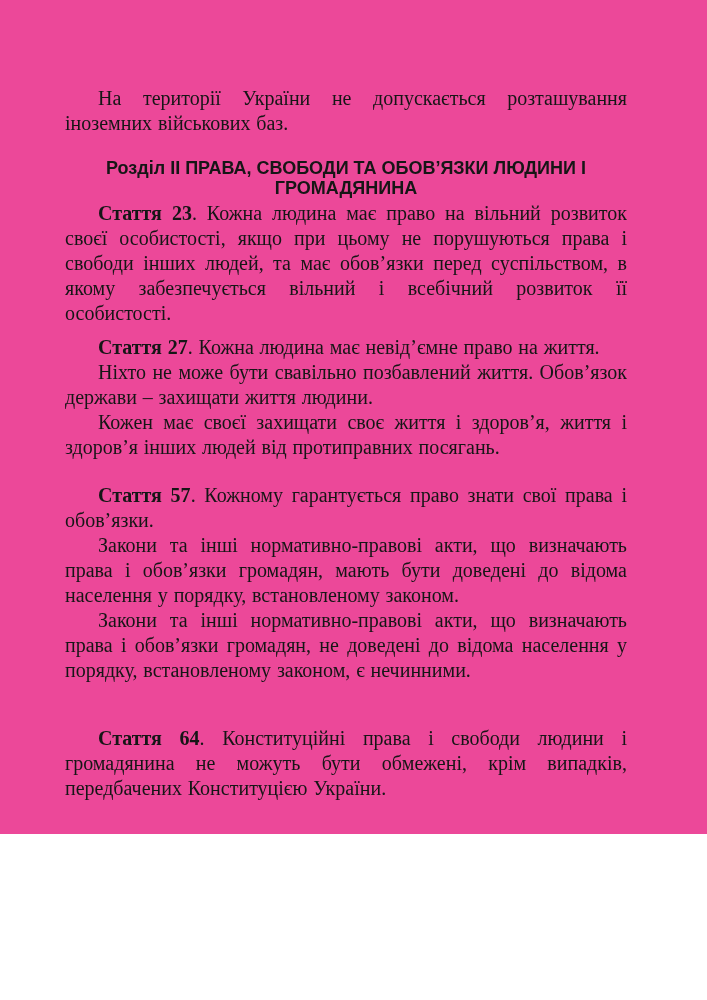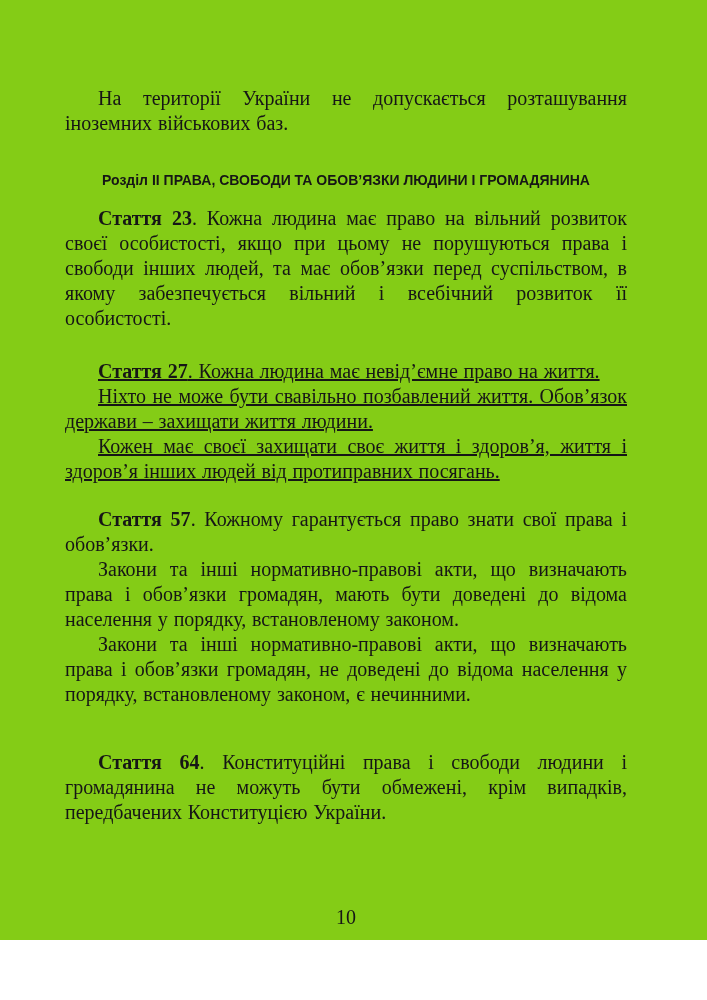--- a/index.html
+++ b/index.html
@@ -1,20 +1,20 @@
 <!DOCTYPE html>
 <html><head>
 <meta charset="utf-8">
 <style>
   html, body { margin: 0; padding: 0; background: #ffffff; }
   .page {
     position: relative;
     width: 707px;
-    height: 940px;
-    background: #84cc16;
+    height: 834px;
+    background: #ec4899;
     font-family: "Liberation Serif", serif;
     color: #161616;
     overflow: hidden;
   }
   .content {
     position: absolute;
     left: 65px;
     top: 86px;
     width: 562px;
   }
@@ -24,28 +24,28 @@
     line-height: 25px;
     text-align: justify;
     text-indent: 33px;
     word-spacing: 0.04em;
   }
   .article-label { font-weight: bold; }
   .section-heading {
     margin: 22px 0 3px 0;
     font-family: "Liberation Sans", sans-serif;
     font-weight: bold;
-    font-size: 14px;
-    line-height: 45px;
+    font-size: 18px;
+    line-height: 20px;
     text-align: center;
     text-indent: 0;
   }
   .article { margin: 0; padding: 0; }
   .article-23 { margin-top: 0; }
-  .article-27 { margin-top: 28px; text-decoration: underline; }
+  .article-27 { margin-top: 9px; }
   .article-57 { margin-top: 23px; }
   .article-64 { margin-top: 43px; }
   .page-number {
     position: absolute;
     left: 65px;
     width: 562px;
     top: 905px;
     text-align: center;
     font-size: 20px;
     line-height: 25px;

